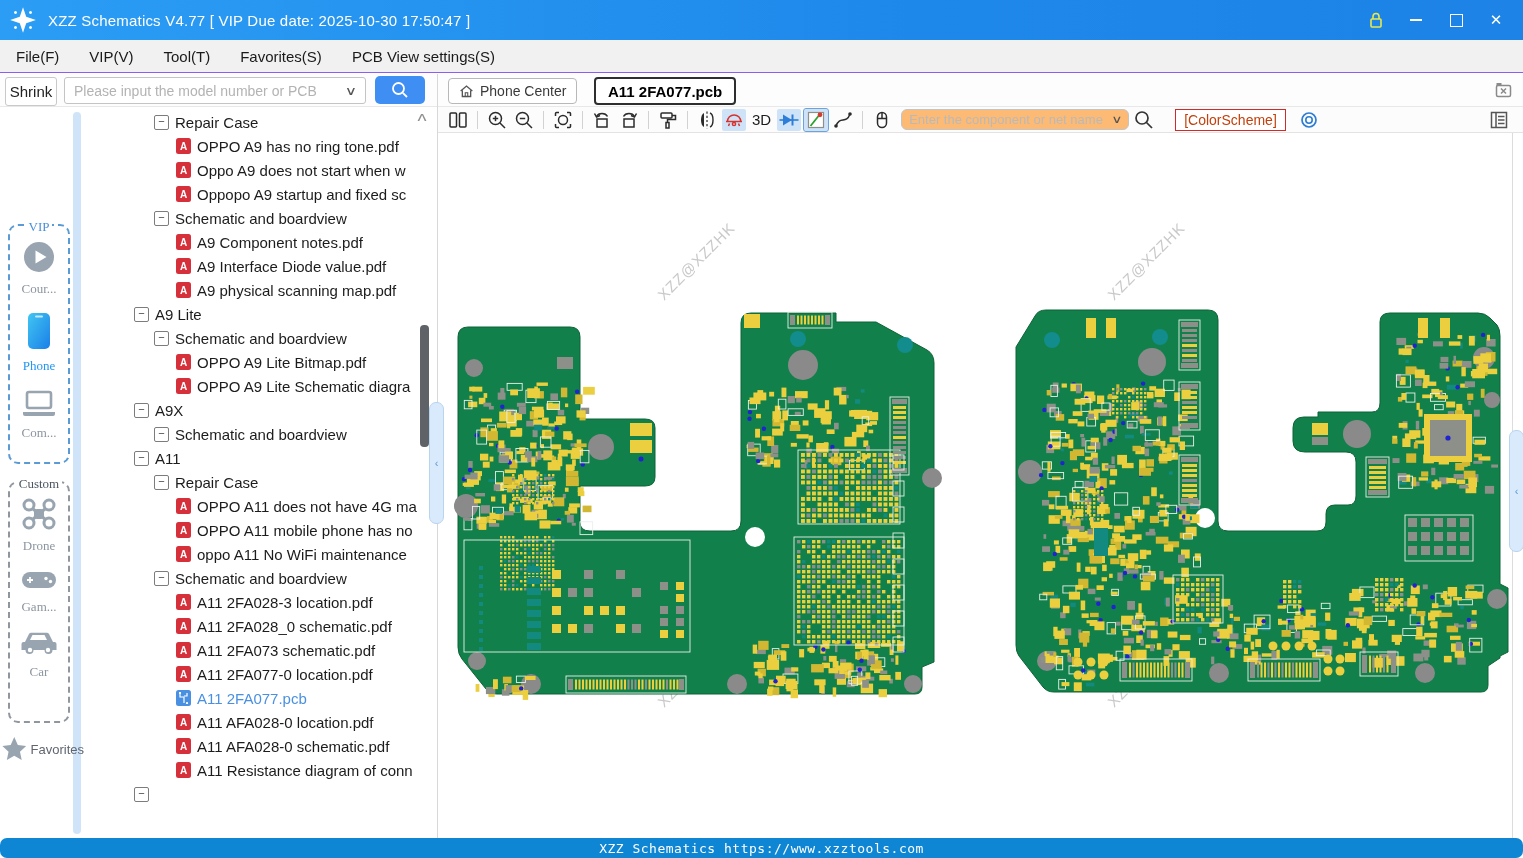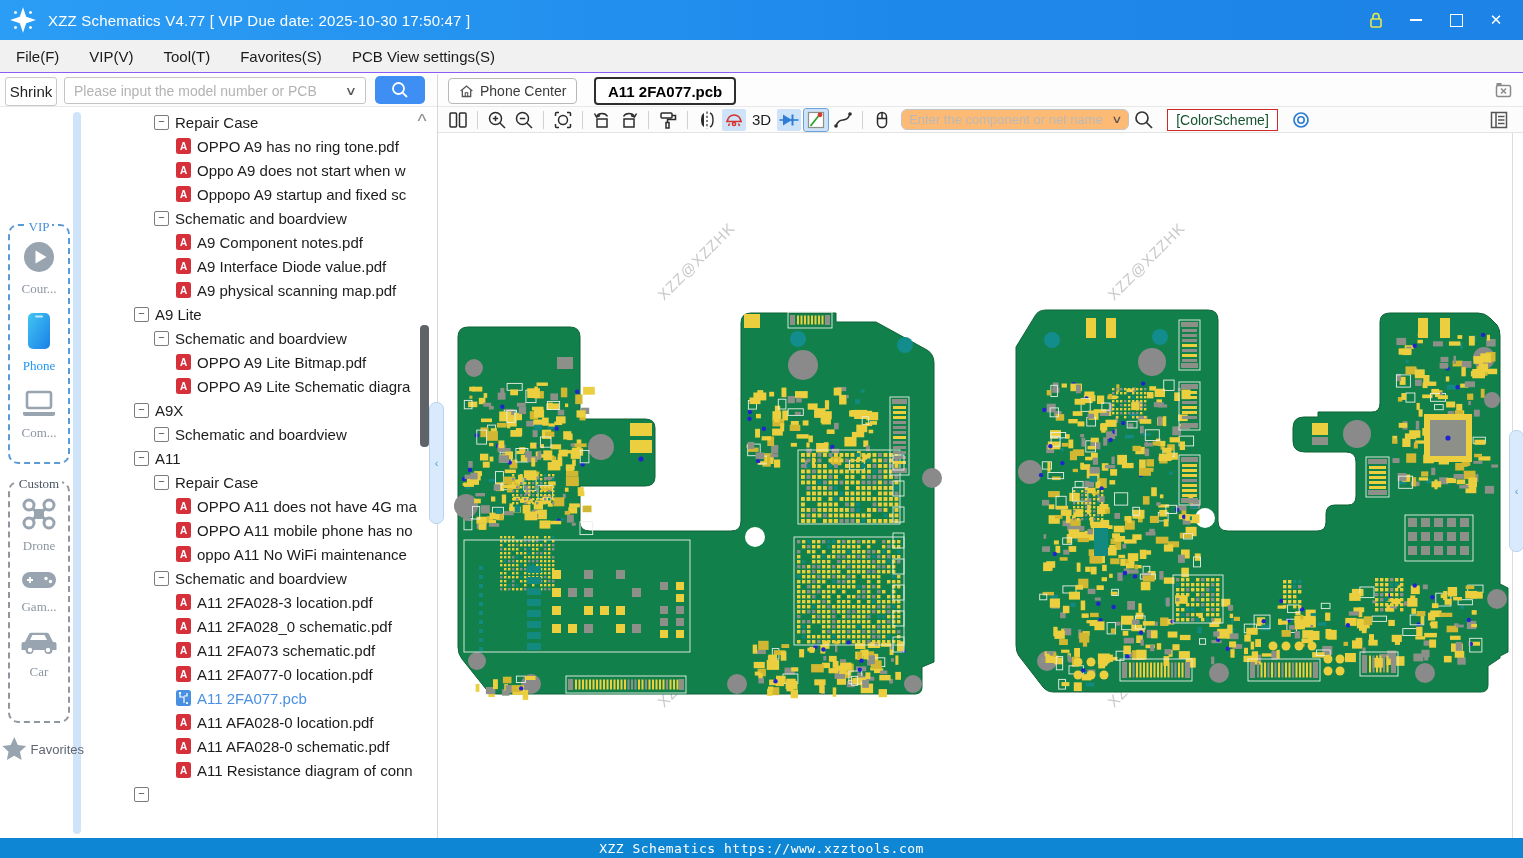--- a/index.html
+++ b/index.html
@@ -84,34 +84,34 @@
   .tbtn.selb{background:#cfe3f8;outline:1px solid #6aa3dd;}
   .tsep{width:1px;height:18px;background:#d2d2d2;margin:0 4px;}
   #label-3d{font-size:15px;color:#1b1b1b;padding:0 3px;}
   #comp-box{width:228px;height:21px;border:1px solid #c4c4c4;border-radius:6px;background:#fdba74;
     display:flex;align-items:center;box-sizing:border-box;margin-left:4px;}
   #comp-box input{border:none;outline:none;flex:1;font-size:13px;padding:0 3px 0 7px;color:#333;
     font-family:"Liberation Sans",sans-serif;background:transparent;}
   #comp-box input::placeholder{color:#b9b9b9;}
   #comp-box .chev{color:#555;font-size:11px;padding-right:6px;transform:scaleX(1.4);}
   #colorscheme-btn{height:20px;border:1.5px solid #d22a2a;background:#fff;display:flex;align-items:center;
-    padding:0 8px;font-size:14px;color:#14532d;margin-left:8px;}
+    padding:0 8px;font-size:14px;color:#c2410c;margin-left:16px;}
   #eye-btn{margin-left:8px;}
   #layers-btn{position:absolute;right:12px;top:2px;}
 
   
   #canvas{left:438px;top:133px;width:1074px;height:705px;background:#fff;overflow:hidden;}
   .collapse-tab{width:13px;height:120px;background:#d9eafc;border:1px solid #b9d4ef;
     display:flex;align-items:center;justify-content:center;color:#5b9bd5;font-size:11px;}
   #collapse-left{left:429px;top:402px;border-radius:7px;z-index:3;}
   #collapse-right{left:1509px;top:430px;border-radius:7px;z-index:3;}
 
   
   #statusbar{left:0;top:838px;width:1523px;height:20px;background:#0e86d4;z-index:6;
-    display:flex;align-items:center;justify-content:center;}
+    display:flex;align-items:center;justify-content:center;border-radius:7px;}
   #statusbar .txt{color:#fff;font-family:"DejaVu Sans Mono",monospace;font-size:13px;letter-spacing:.5px;}
 </style>
 </head>
 <body>
 
 <div id="titlebar" class="abs">
   <svg class="logo" viewBox="0 0 28 28">
     <path d="M14 2 L17 11 L26 14 L17 17 L14 26 L11 17 L2 14 L11 11 Z" fill="#fff"></path>
     <circle cx="7" cy="7" r="1.4" fill="#fff"></circle>
       <circle cx="21" cy="7" r="1.4" fill="#fff"></circle>

